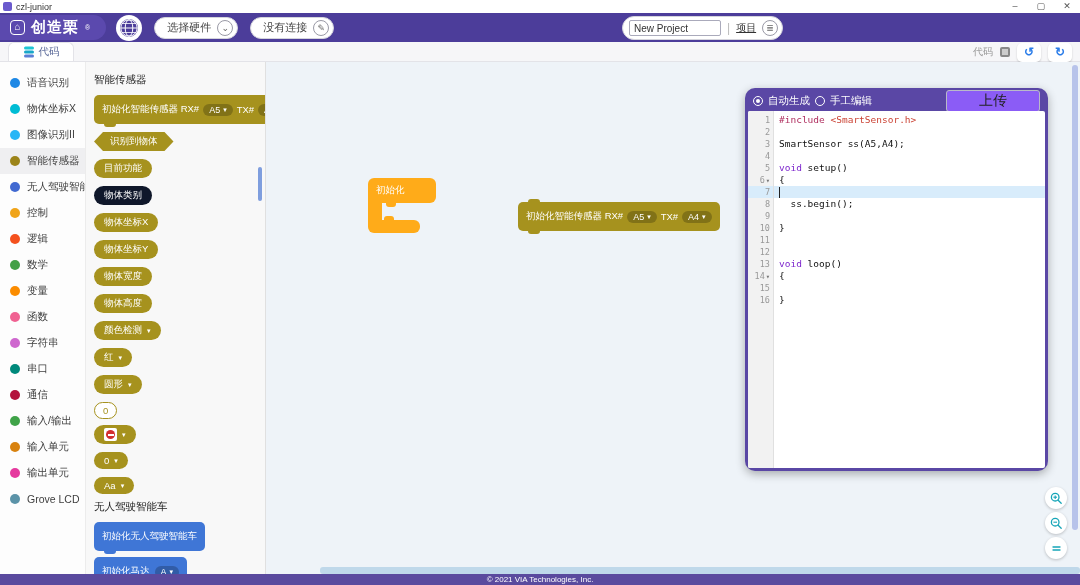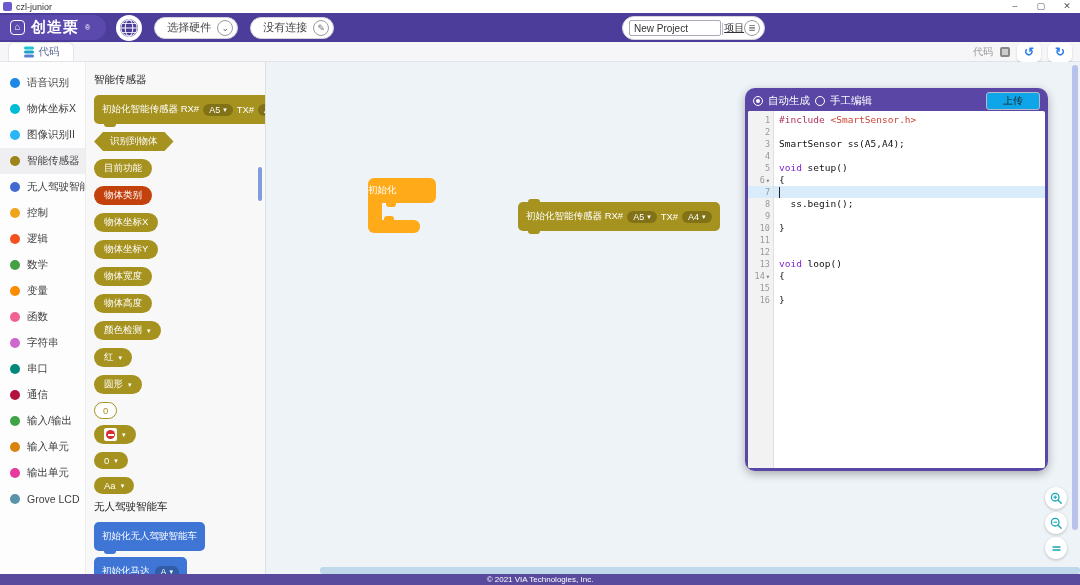--- a/index.html
+++ b/index.html
@@ -23,21 +23,21 @@
   .logo-text { color:#fff; font-size:15px; font-weight:bold; letter-spacing:1px; }
   .logo-reg { color:#fff; font-size:7px; vertical-align:super; }
   .globe-btn { width:26px; height:26px; border-radius:50%; background:#fff; margin-left:10px;
                display:flex; align-items:center; justify-content:center; cursor:pointer; }
   .hpill { height:22px; background:#fff; border:1px solid #d4d4dc; border-radius:12px; margin-left:12px;
            display:flex; align-items:center; padding:0 4px 0 12px; gap:6px; font-size:11px; color:#444; cursor:pointer; }
   .circ-ic { width:16px; height:16px; border:1px solid #9a9aa6; border-radius:50%; font-size:9px;
              color:#666; display:flex; align-items:center; justify-content:center; }
   .project-group { position:absolute; left:622px; top:3px; height:24px; background:#fff;
                    border:1px solid #d4d4dc; border-radius:12px; display:flex; align-items:center;
-                   padding:0 4px 0 6px; }
+                   padding:0 4px 0 6px; gap:6px; }
   .project-input { width:92px; height:16px; border:1px solid #aab; border-radius:2px; font-size:10px;
                    color:#333; padding:0 4px; font-family:"Liberation Sans",sans-serif; }
   .vsep { color:#bbb; font-size:12px; }
   .project-label { font-size:10px; color:#333;text-decoration:underline; }
 
   
   .tabrow { position:absolute; top:42px; left:0; right:0; height:20px; background:#f6f6f8;
             border-bottom:1px solid #e3e3e8; }
   .code-tab { position:absolute; left:8px; bottom:0; height:19px; width:66px; background:#fff;
               border:1px solid #e3e3e8; border-bottom:none; border-radius:6px 6px 0 0;
@@ -83,43 +83,43 @@
              align-items:center; justify-content:center; }
   .sign-bar { width:9px; height:9px; background:#d32f2f; border-radius:50%; position:relative; }
   .sign-bar::after { content:""; position:absolute; left:1.5px; top:3.5px; width:6px; height:2px; background:#fff; }
   .pal-thumb { position:absolute; right:3px; top:105px; width:4px; height:34px; background:#7f9ede; border-radius:2px; }
 
   .canvas { flex:1; background:#eef3f8; position:relative; overflow:hidden; }
 
   
   .cblock { position:absolute; }
   .cb-top { width:68px; height:25px; border-radius:6px 6px 6px 0; color:#fff; font-size:9.5px;
-            display:flex; align-items:center; position:relative; }
+            display:flex; align-items:center; padding-left:8px; position:relative; }
   .cb-top::after { content:""; position:absolute; left:18px; bottom:-4px; width:10px; height:4px;
                    background:inherit; border-radius:0 0 3px 3px; }
   .cb-spine { width:14px; height:17px; }
   .cb-bottom { width:52px; height:13px; border-radius:0 6px 6px 6px; position:relative; }
   .cb-bottom::after { content:""; position:absolute; left:16px; top:-4px; width:10px; height:4px;
                       background:inherit; border-radius:3px 3px 0 0; }
   .canvas-stack-wrap { position:absolute; }
   .canvas-stack-wrap .blk-stack::before { content:""; position:absolute; left:10px; top:-3px;
                       width:12px; height:3px; background:inherit; border-radius:3px 3px 0 0; }
 
   
   .panel { position:absolute; left:745px; top:88px; width:303px; height:383px; background:#5a47a5;
            border-radius:10px; box-shadow:0 3px 10px rgba(0,0,0,.3); padding:3px;
            display:flex; flex-direction:column; }
   .panel-header { height:20px; flex:none; display:flex; align-items:center; gap:5px; padding:0 5px;
                   color:#fff; font-size:10.5px; }
   .radio { width:10px; height:10px; border:1.5px solid #fff; border-radius:50%; position:relative;
            cursor:pointer; flex:none; }
   .radio.sel::after { content:""; position:absolute; left:2px; top:2px; width:4px; height:4px;
                       background:#fff; border-radius:50%; }
-  .upload-btn { margin-left:auto; background:#0ea5e9; border:1px solid #b9b9c9; color:#222;
-                font-size:10px; padding:1px 16px; border-radius:3px; cursor:pointer; }
+  .upload-btn { margin-left:auto; background:#8b5cf6; border:1px solid #b9b9c9; color:#222;
+                font-size:14px; padding:1px 32px; border-radius:3px; cursor:pointer; }
   .editor { flex:1; background:#fff; border-radius:2px; display:flex; overflow:hidden; position:relative; }
   .gutter { width:26px; flex:none; background:#f2f2f2; border-right:1px solid #e0e0e0; padding-top:3px; }
   .gut-row { height:12px; line-height:12px; font-family:"DejaVu Sans Mono",monospace; font-size:8.5px;
              color:#999; text-align:right; padding-right:3px; white-space:nowrap; }
   .gut-row .fold { font-size:7px; color:#777; margin-left:1px; }
   .gut-row.hl { background:#d8ecfb; }
   .code-area { flex:1; padding-top:3px; font-family:"DejaVu Sans Mono",monospace; font-size:9.5px;
                color:#111; overflow:hidden; }
   .code-row { height:12px; line-height:12px; padding-left:5px; white-space:pre; }
   .code-row.hl { background:#d8ecfb; }
@@ -282,21 +282,21 @@
             <span>A5</span>
             <span class="arr">▾</span>
           </span>
           <span>TX#</span>
           <span class="dd">
             <span>A4</span>
           </span>
         </div></div>
       <div class="blk-row"><div class="blk-hex" style="background: rgb(166, 146, 30);">识别到物体</div></div>
       <div class="blk-row"><div class="blk-pill" style="background: rgb(166, 146, 30);">目前功能</div></div>
-      <div class="blk-row"><div class="blk-pill" style="background: #c2410c;">物体类别</div></div>
+      <div class="blk-row"><div class="blk-pill" style="background: #0f172a;">物体类别</div></div>
       <div class="blk-row"><div class="blk-pill" style="background: rgb(166, 146, 30);">物体坐标X</div></div>
       <div class="blk-row"><div class="blk-pill" style="background: rgb(166, 146, 30);">物体坐标Y</div></div>
       <div class="blk-row"><div class="blk-pill" style="background: rgb(166, 146, 30);">物体宽度</div></div>
       <div class="blk-row"><div class="blk-pill" style="background: rgb(166, 146, 30);">物体高度</div></div>
       <div class="blk-row"><div class="blk-pill" style="background: rgb(166, 146, 30);">
           <span>颜色检测</span>
           <span class="arr">▾</span>
         </div></div>
       <div class="blk-row"><div class="blk-pill" style="background: rgb(166, 146, 30);">
           <span>红</span>

